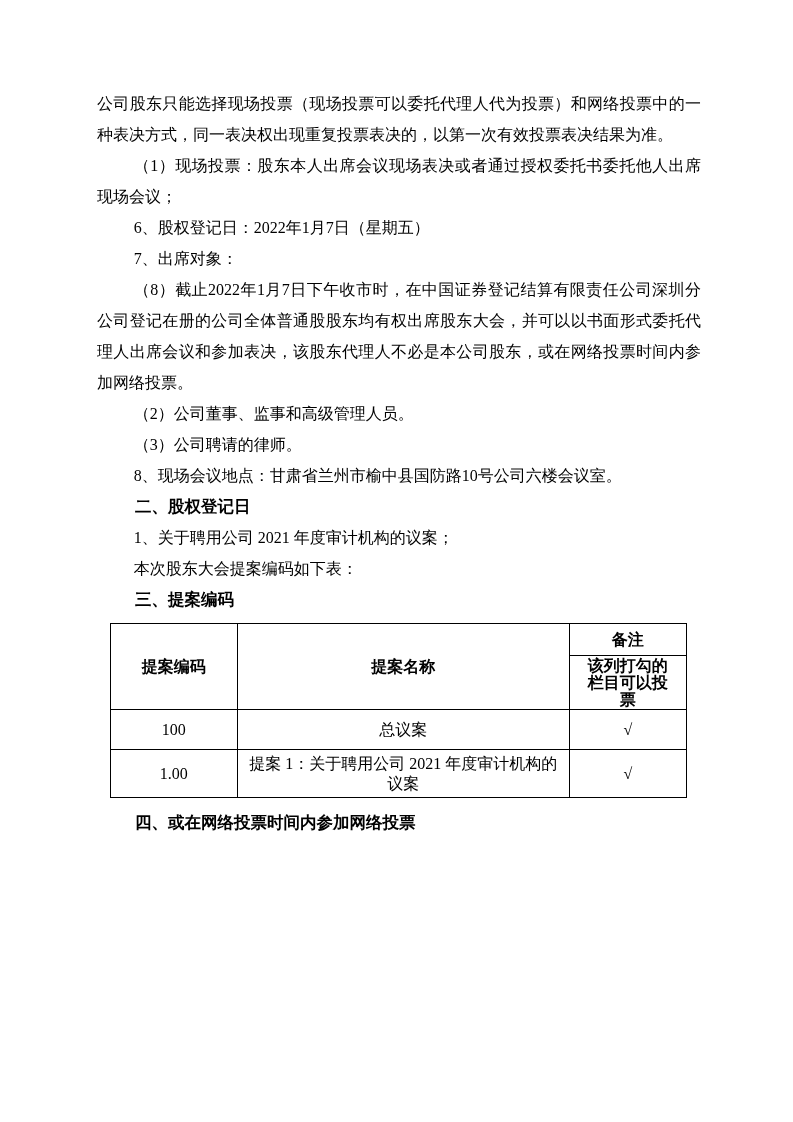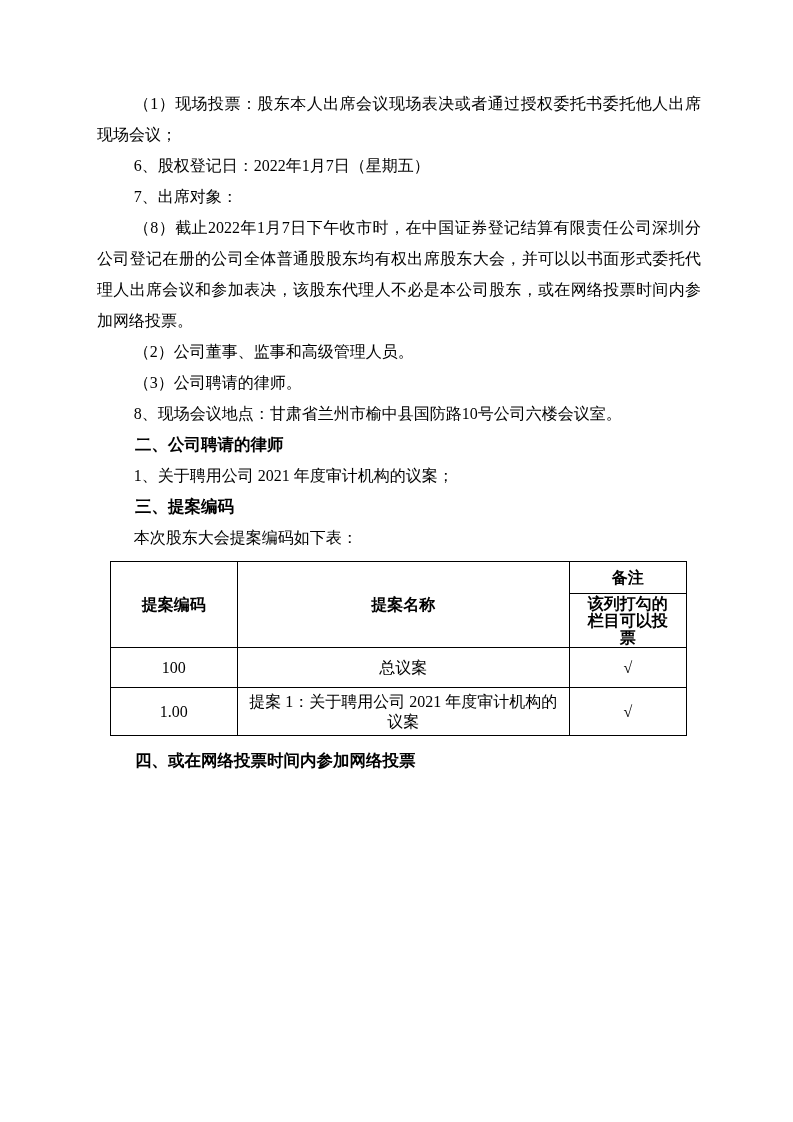--- a/index.html
+++ b/index.html
@@ -70,31 +70,32 @@
   }
   .closing-heading {
     margin-top: 9px;
   }
 </style>
 </head>
 <body>
 
 <div class="page">
 
+  <p class="para noindent">公司股东只能选择现场投票（现场投票可以委托代理人代为投票）和网络投票中的一种表决方式，同一表决权出现重复投票表决的，以第一次有效投票表决结果为准。</p>
   <p class="para">（1）现场投票：股东本人出席会议现场表决或者通过授权委托书委托他人出席现场会议；</p>
   <p class="para">6、股权登记日：2022年1月7日（星期五）</p>
   <p class="para">7、出席对象：</p>
   <p class="para">（8）截止2022年1月7日下午收市时，在中国证券登记结算有限责任公司深圳分公司登记在册的公司全体普通股股东均有权出席股东大会，并可以以书面形式委托代理人出席会议和参加表决，该股东代理人不必是本公司股东，或在网络投票时间内参加网络投票。</p>
   <p class="para">（2）公司董事、监事和高级管理人员。</p>
   <p class="para">（3）公司聘请的律师。</p>
   <p class="para">8、现场会议地点：甘肃省兰州市榆中县国防路10号公司六楼会议室。</p>
-  <p class="para heading">二、公司聘请的律师</p>
+  <p class="para heading">二、股权登记日</p>
   <p class="para">1、关于聘用公司 2021 年度审计机构的议案；</p>
+  <p class="para">本次股东大会提案编码如下表：</p>
   <p class="para heading">三、提案编码</p>
-  <p class="para">本次股东大会提案编码如下表：</p>
 
   <table class="proposal-table">
     <tbody>
       <tr class="hdr-row1">
         <td class="hdr col-code" rowspan="2">提案编码</td>
         <td class="hdr col-name" rowspan="2">提案名称</td>
         <td class="hdr col-note">备注</td>
       </tr>
       <tr class="hdr-row2">
         <td class="hdr col-note">该列打勾的栏目可以投票</td>

